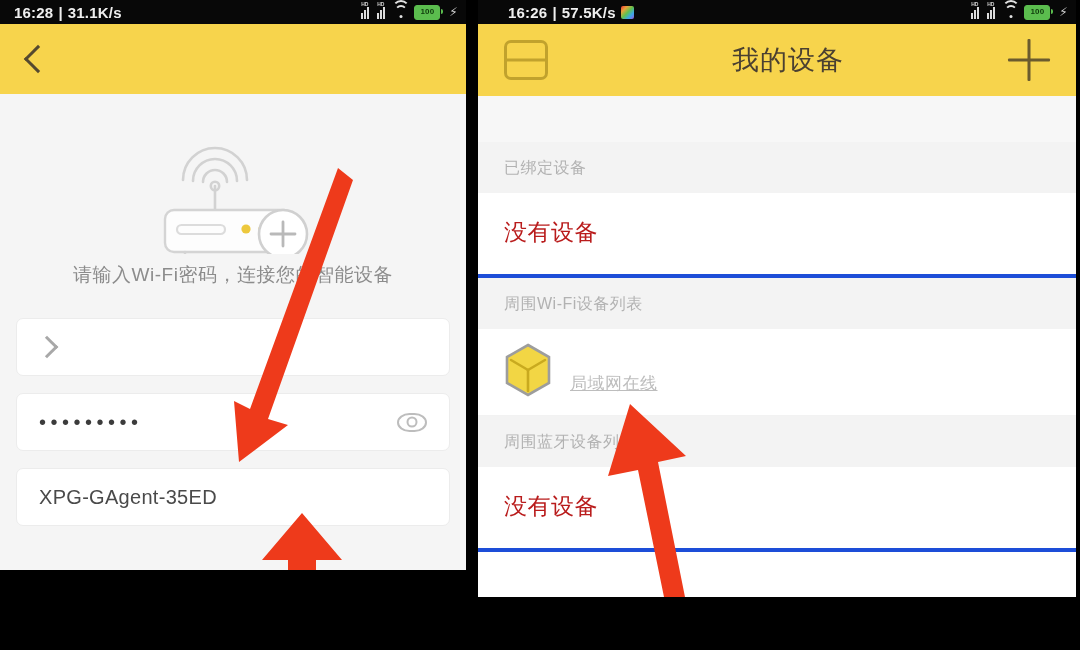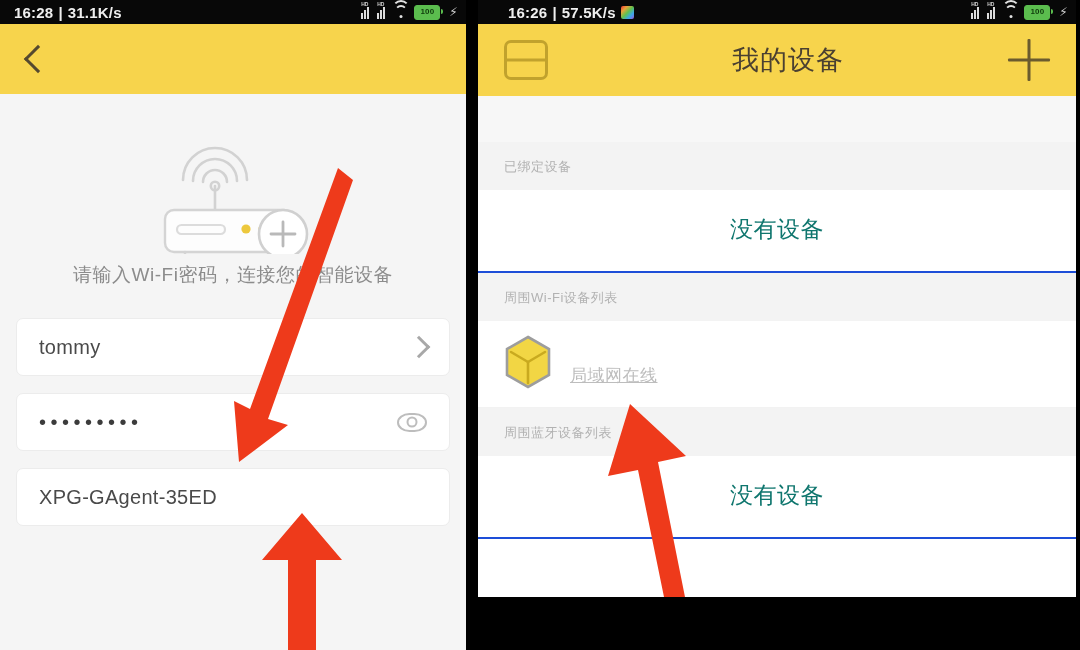--- a/index.html
+++ b/index.html
@@ -20,21 +20,21 @@
     background: #000;
   }
 
   
   .panel {
     position: absolute;
     top: 0;
     overflow: hidden;
     background: #f6f6f6;
   }
-  .panel-left  { left: 0;   width: 466px; height: 650px; }
+  .panel-left  { left: 0;   width: 466px; height: 570px; }
   .panel-right { left: 478px; width: 598px; height: 597px; }
 
   
   .statusbar {
     position: relative;
     height: 24px;
     background: #080808;
     color: #e8e8e8;
     display: flex;
     align-items: center;
@@ -218,32 +218,31 @@
   
   .right-body {
     height: calc(597px - 24px - 72px);
     background: #fff;
     overflow: hidden;
   }
   .spacer-top { height: 46px; background: #f7f7f7; }
   .sect-head {
     background: #f3f3f3;
     color: #b2b2b2;
-    font-size: 13px;
+    font-size: 16px;
     padding: 16px 26px 14px;
     letter-spacing: .5px;
   }
   .sect-empty {
     background: #fff;
-    color: #0f766e;
+    color: #b91c1c;
     font-size: 23px;
     padding: 24px 26px 26px;
-    border-bottom: 2px solid #1d4ed8;
+    border-bottom: 4px solid #1d4ed8;
     letter-spacing: .5px;
-    text-align: center;
   }
   .device-row {
     background: #fff;
     display: flex;
     align-items: center;
     padding: 14px 26px 18px;
     border-bottom: 1px solid #f2f2f2;
     cursor: pointer;
   }
   .hex {
@@ -334,21 +333,20 @@
             <line x1="140" y1="98" x2="140" y2="122"></line>
           </g>
         </svg>
       </div>
 
       <div class="hint-text">请输入Wi-Fi密码，连接您的智能设备</div>
 
       <div class="fields">
 
         <div class="field">
-          <div class="field-text">tommy</div>
           <div class="chev-right"></div>
         </div>
 
         <div class="field">
           <div class="field-dots">•••••••••</div>
           <div class="eye"></div>
         </div>
 
         <div class="field">
           <div class="field-text">XPG-GAgent-35ED</div>

